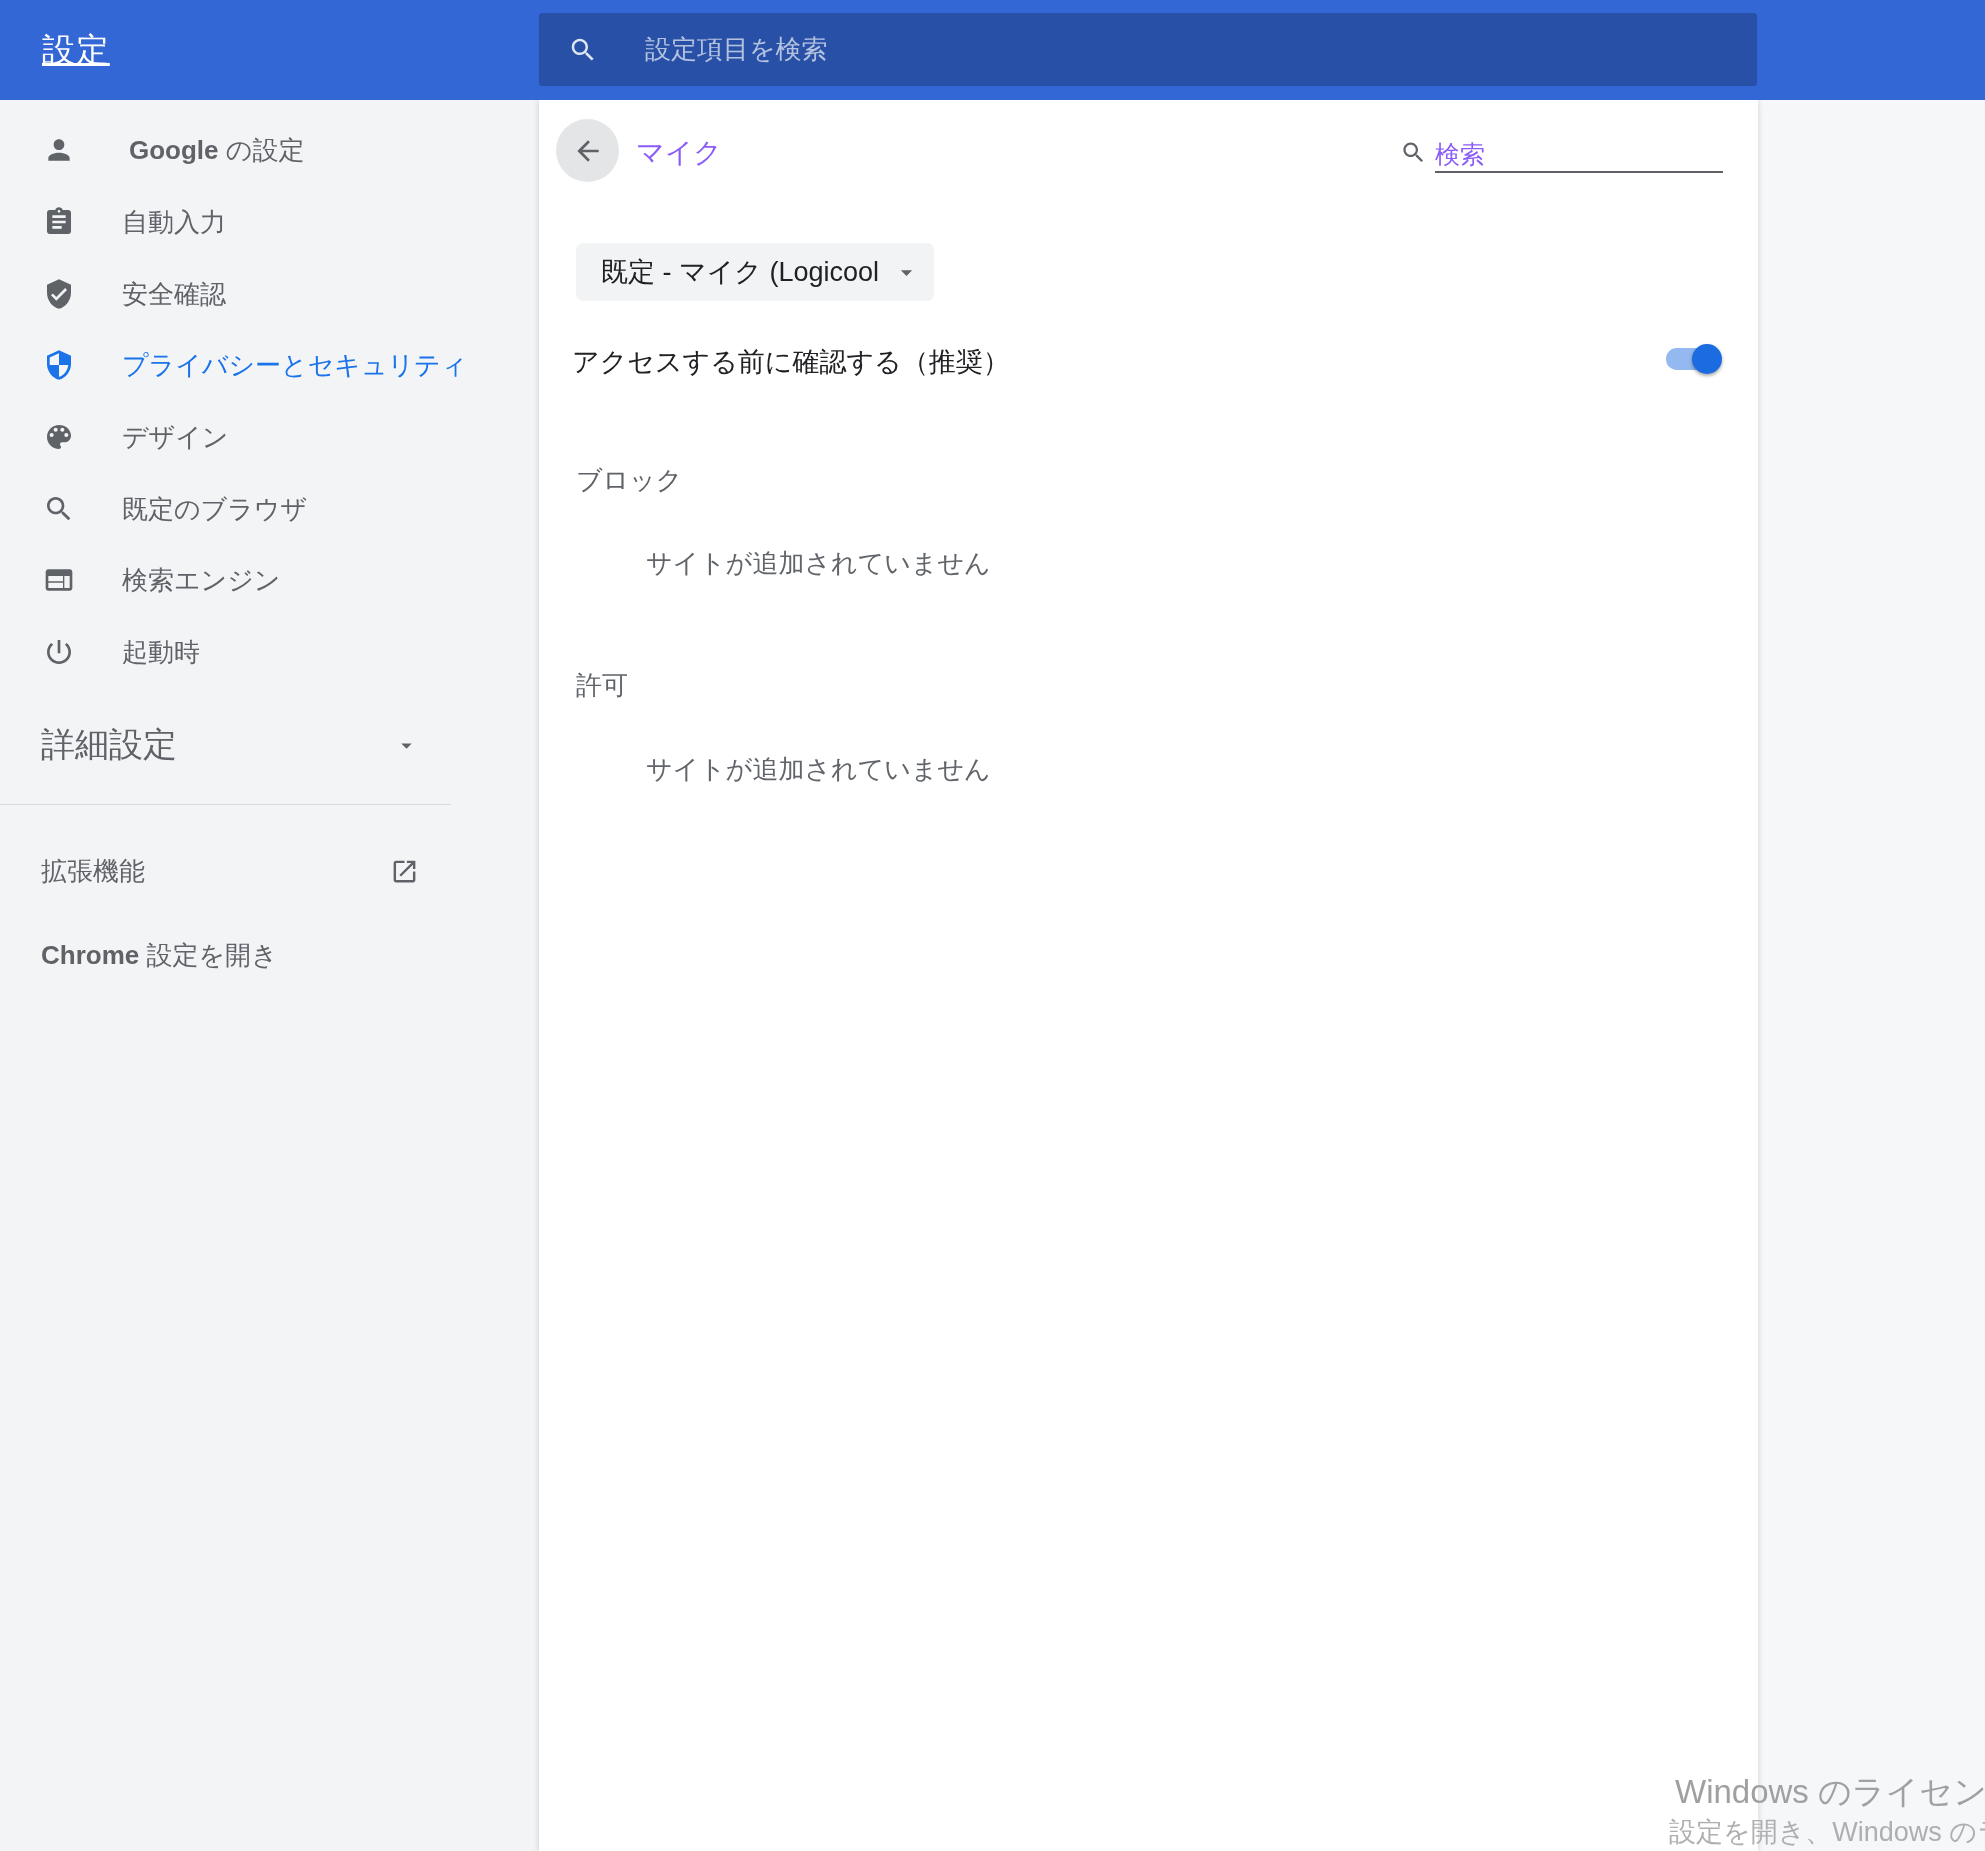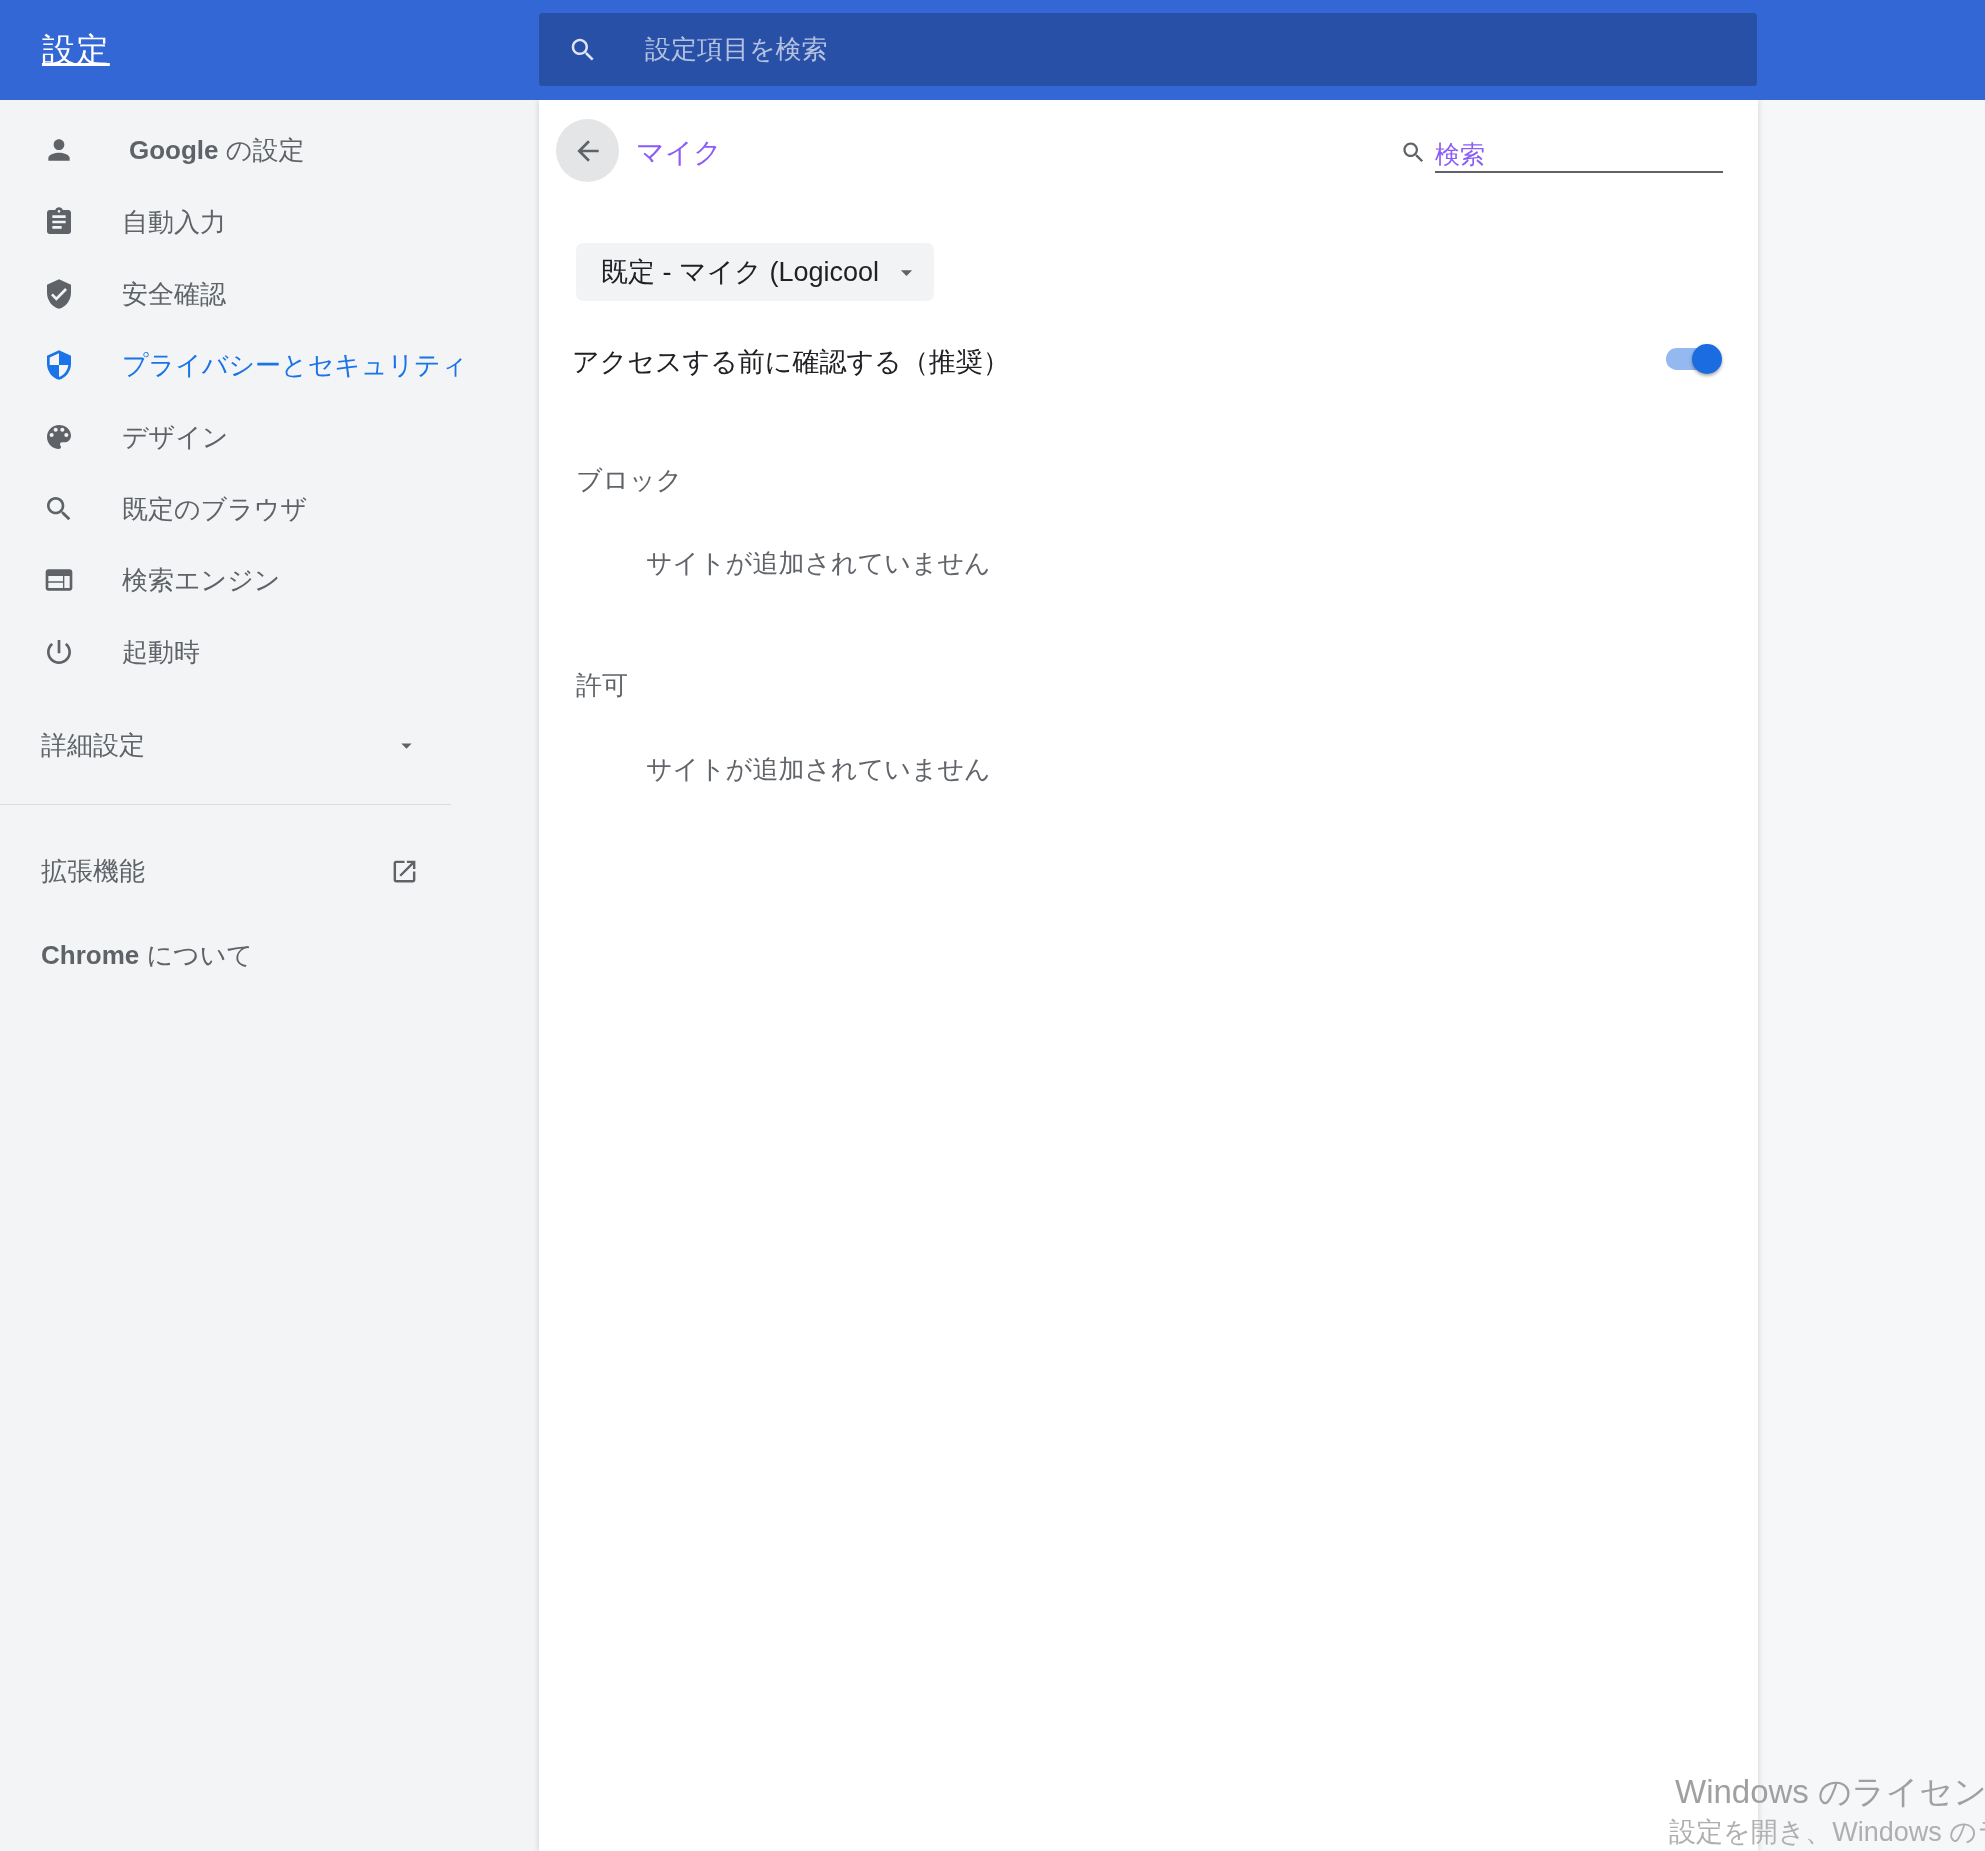--- a/index.html
+++ b/index.html
@@ -20,21 +20,21 @@
   .sidebar { position:absolute; left:0; top:100px; width:539px; height:1751px; background:#f3f4f6; }
   .nav-item { position:absolute; left:0; width:451px; height:72px; display:flex; align-items:center;
               padding-left:43px; cursor:pointer; color:#5f6368; }
   .nav-item .nav-icon { width:32px; height:32px; fill:#5f6368; flex:none; }
   .nav-item .nav-label { margin-left:47px; font-size:26px; white-space:nowrap; }
   .nav-item.active { color:#1a73e8; }
   .nav-item.active .nav-icon { fill:#1a73e8; }
   .brand-strong { font-weight:bold; }
 
   .advanced-row { position:absolute; left:0; top:618px; width:451px; height:54px; display:flex;
-                  align-items:center; padding-left:41px; color:#5f6368; font-size:26px; cursor:pointer; }
+                  align-items:center; padding-left:41px; color:#5f6368; font-size:34px; cursor:pointer; }
   .advanced-caret { position:absolute; left:394px; width:25px; height:25px; fill:#5f6368; }
   .sidebar-divider { position:absolute; left:0; top:704px; width:451px; height:0.9px; background:#d9dbde; }
   .extensions-row { position:absolute; left:0; top:735px; width:451px; height:72px; display:flex;
                     align-items:center; padding-left:41px; color:#5f6368; font-size:26px; cursor:pointer; }
   .openinnew { position:absolute; left:390px; width:29px; height:29px; fill:#5f6368; }
   .about-row { position:absolute; left:0; top:819px; width:451px; height:72px; display:flex;
                align-items:center; padding-left:41px; color:#5f6368; font-size:26px; cursor:pointer; }
 
   
   .card { position:absolute; left:539px; top:100px; width:1219px; height:1751px; background:#ffffff;
@@ -154,21 +154,21 @@
     <div class="sidebar-divider"></div>
 
     <div class="extensions-row">
       <span>拡張機能</span>
       <svg class="openinnew" viewBox="0 0 24 24">
           <path d="M19 19H5V5h7V3H5c-1.11 0-2 .9-2 2v14c0 1.1.89 2 2 2h14c1.1 0 2-.9 2-2v-7h-2v7zM14 3v2h3.59l-9.83 9.83 1.41 1.41L19 6.41V10h2V3h-7z"></path>
         </svg>
     </div>
 
     <div class="about-row">
-      <span><span class="brand-strong">Chrome</span><span> について</span></span>
+      <span><span class="brand-strong">Chrome</span><span> 設定を開き</span></span>
     </div>
   </div>
 
   <div class="right-bg"></div>
 
   <div class="card">
 
     <div class="back-btn">
       <svg viewBox="0 0 24 24">
           <path d="M20 11H7.83l5.59-5.59L12 4l-8 8 8 8 1.41-1.41L7.83 13H20v-2z"></path>

